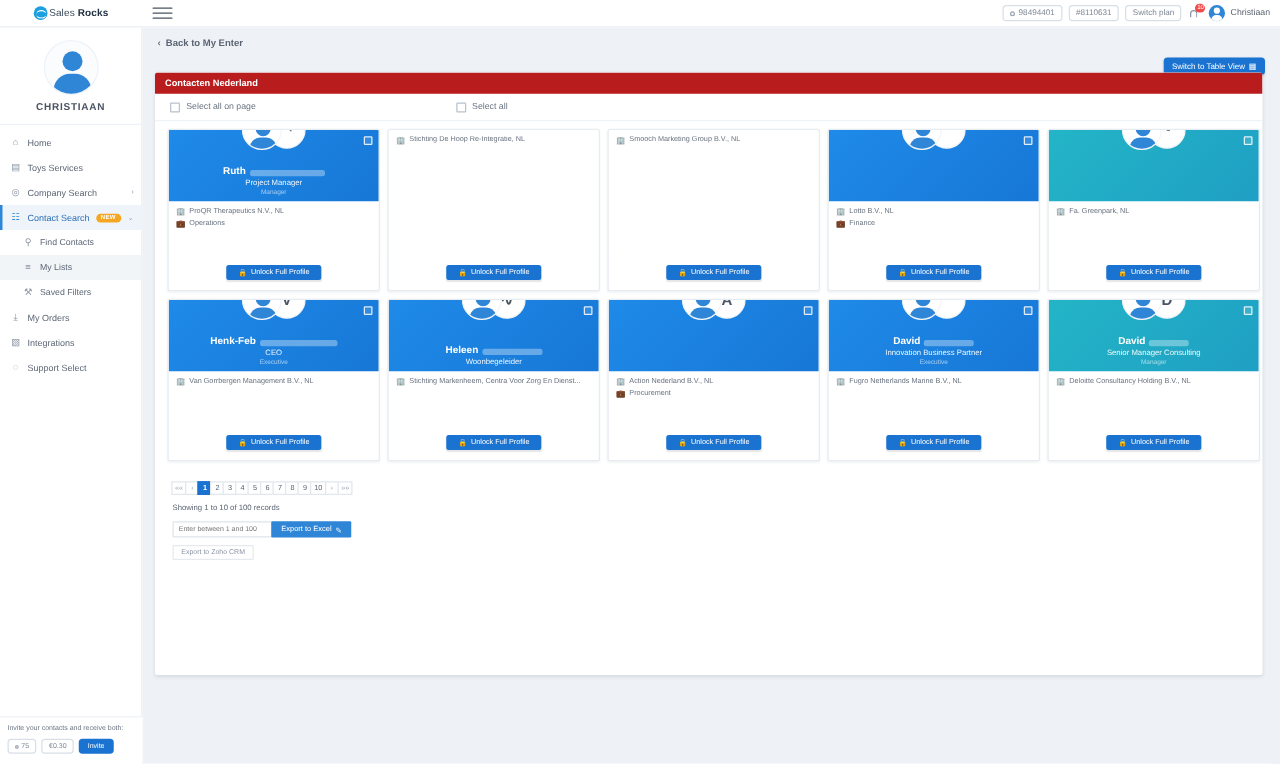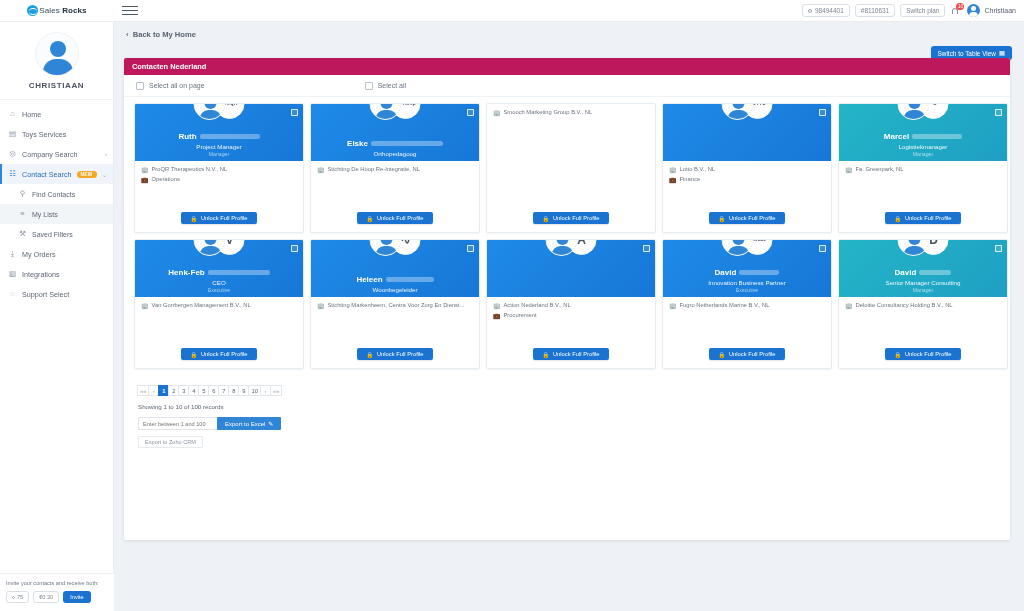--- a/index.html
+++ b/index.html
@@ -163,21 +163,21 @@
     padding: 0 7px; display: flex; align-items: center; gap: 3px;
     cursor: pointer; border: none; box-shadow: 0 1px 2px rgba(0,0,0,.12);
   }
 
   .panel {
     position: absolute; left: 10px; top: 36px; width: 886px; height: 482px;
     background: #fff; border-radius: 2px; box-shadow: 0 1px 3px rgba(40,60,90,.12);
     overflow: hidden;
   }
   .panel-head {
-    height: 17px; background: #be185d; display: flex; align-items: center;
+    height: 17px; background: #b91c1c; display: flex; align-items: center;
     padding-left: 8px; color: #fff; font-size: 7.4px; font-weight: bold;
   }
   .select-row {
     height: 22px; display: flex; align-items: center; padding-left: 12px;
     gap: 0; border-bottom: 1px solid #f0f3f6;
   }
   .cbx-wrap {
     display: flex; align-items: center; gap: 5px; font-size: 7px;
     color: #6a7380; cursor: pointer;
   }
@@ -231,21 +231,21 @@
     display: flex; align-items: center; justify-content: center;
     font-size: 12px; font-weight: bold; color: #4a5463;
   }
   .av-logo.mini { font-size: 5px; line-height: 1.05; text-align: center; padding: 2px; }
   .hero-body {
     position: absolute; left: 0; right: 0; bottom: 4px; text-align: center;
     padding: 0 6px;
   }
   .hero-name {
     font-size: 8px; font-weight: bold; color: #fff; line-height: 1.1;
-    display: flex; align-items: center; justify-content: center; gap: 3px;
+    display: flex; align-items: flex-end; justify-content: center; gap: 3px;
   }
   .redact {
     display: inline-block; height: 5px; border-radius: 2px;
     background: rgba(255,255,255,.34);
   }
   .hero-title {
     font-size: 6.2px; color: rgba(255,255,255,.93); margin-top: 1.5px;
     line-height: 1.15; overflow: hidden; white-space: nowrap;
     text-overflow: ellipsis;
   }
@@ -394,21 +394,21 @@
         </span>
       <button class="invite-btn">Invite</button>
     </div>
   </div>
 </div>
 
 <div class="main">
   <div class="back-row">
     <div class="back-link">
       <span class="car">‹</span>
-      <span>Back to My Home</span>
+      <span>Back to My Enter</span>
     </div>
   </div>
   <div class="switch-row">
     <button class="switch-btn">
       <span>Switch to Table View</span>
       <span>▦</span>
     </button>
   </div>
 
   <div class="panel">
@@ -453,34 +453,20 @@
             </div>
           </div>
           <div class="card-foot">
             <button class="unlock-btn">
               <span class="lock-ico">🔒</span>
               <span>Unlock Full Profile</span>
             </button>
           </div>
         </div>
         <div class="card">
-          <div class="card-hero ">
-            <span class="hero-cbx"></span>
-            <div class="av-group">
-              <span class="av-person"></span>
-              <span class="av-logo mini">De Hoop</span>
-            </div>
-            <div class="hero-body">
-              <div class="hero-name">
-                <span>Elske</span>
-                <span class="redact" style="width:72px"></span>
-              </div>
-              <div class="hero-title">Orthopedagoog</div>
-            </div>
-          </div>
           <div class="card-meta">
             <div class="meta-row">
               <span class="meta-ico">🏢</span>
               <span class="meta-txt">Stichting De Hoop Re-Integratie, NL</span>
             </div>
           </div>
           <div class="card-foot">
             <button class="unlock-btn">
               <span class="lock-ico">🔒</span>
               <span>Unlock Full Profile</span>
@@ -525,28 +511,20 @@
               <span>Unlock Full Profile</span>
             </button>
           </div>
         </div>
         <div class="card">
           <div class="card-hero teal">
             <span class="hero-cbx"></span>
             <div class="av-group">
               <span class="av-person"></span>
               <span class="av-logo">◔</span>
-            </div>
-            <div class="hero-body">
-              <div class="hero-name">
-                <span>Marcel</span>
-                <span class="redact" style="width:50px"></span>
-              </div>
-              <div class="hero-title">Logistiekmanager</div>
-              <div class="hero-dept">Manager</div>
             </div>
           </div>
           <div class="card-meta">
             <div class="meta-row">
               <span class="meta-ico">🏢</span>
               <span class="meta-txt">Fa. Greenpark, NL</span>
             </div>
           </div>
           <div class="card-foot">
             <button class="unlock-btn">

